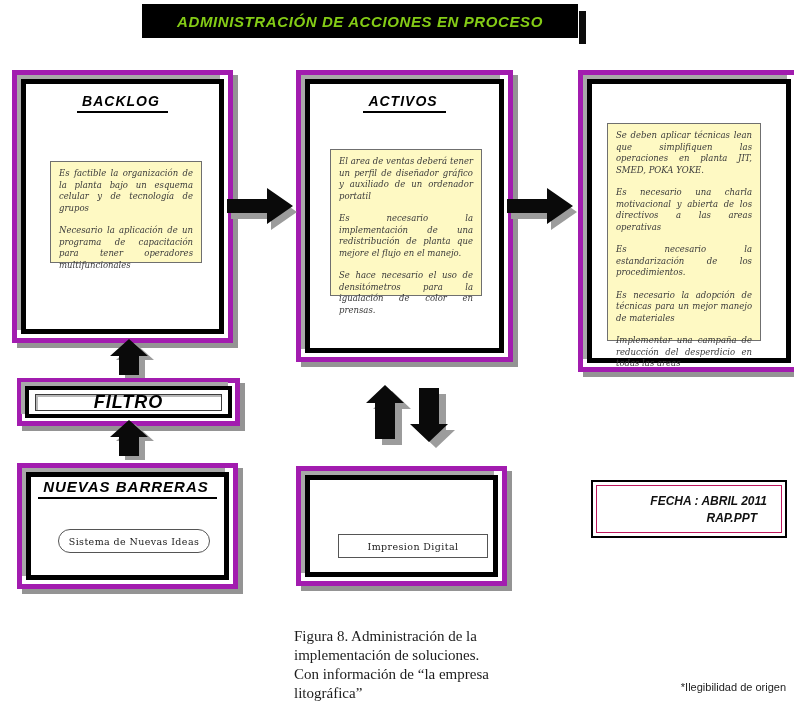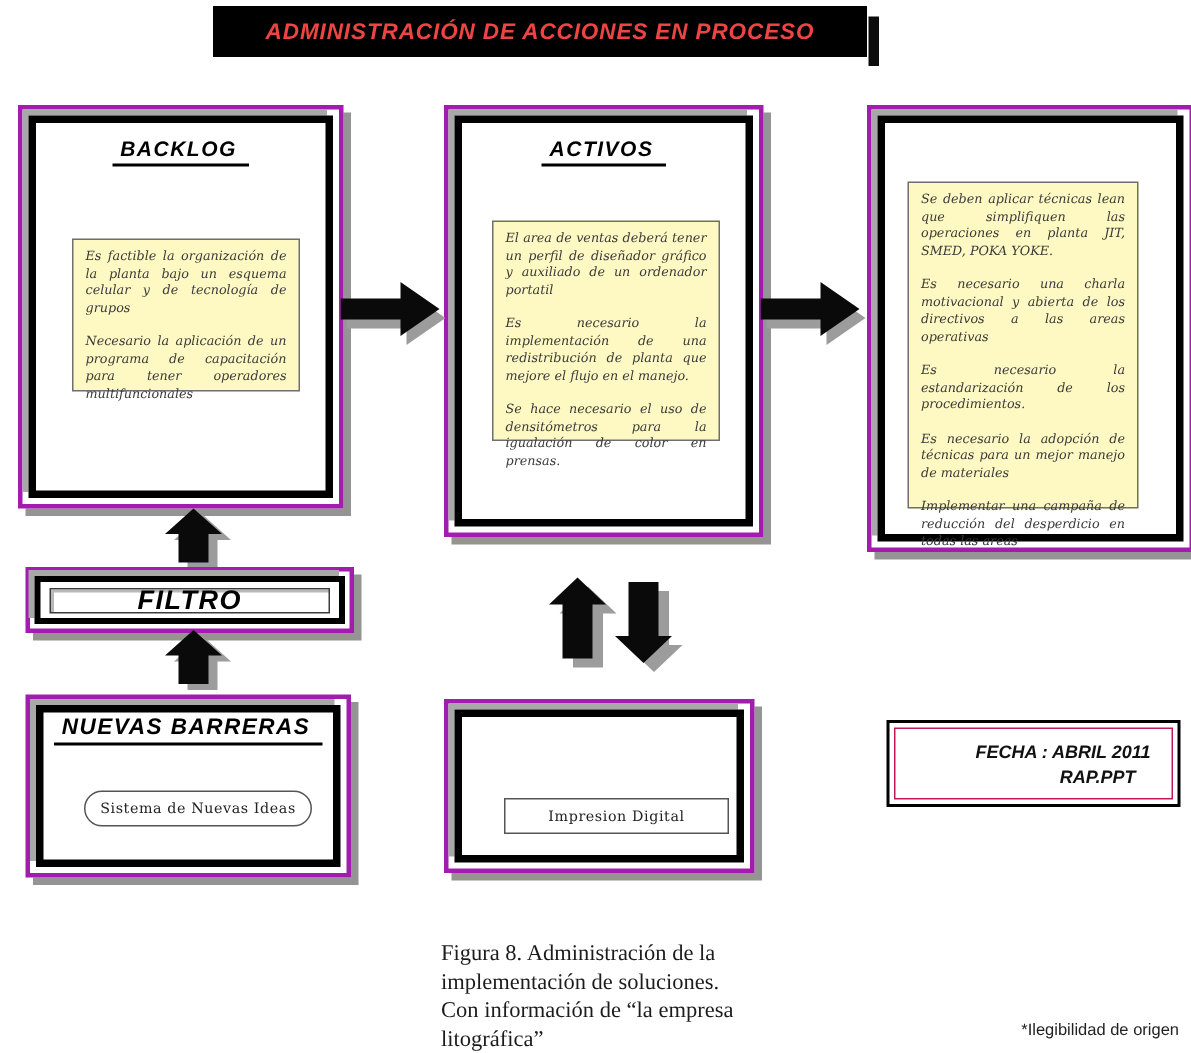--- a/index.html
+++ b/index.html
@@ -4,29 +4,29 @@
 <style>
   html,body { margin:0; padding:0; background:#ffffff; }
   #stage {
     position:relative; width:794px; height:702px; background:#ffffff;
     font-family:"Liberation Sans", sans-serif; overflow:hidden;
   }
 
   
   .banner {
     position:absolute; left:142px; top:4px; width:436px; height:34px;
-    background:#000; color:#ef4444; display:flex; align-items:center; justify-content:center;
+    background:#000; color:#84cc16; display:flex; align-items:center; justify-content:center;
     font-weight:bold; font-style:italic; font-size:15px; letter-spacing:.6px;
   }
   .banner::after {
     content:""; position:absolute; right:-8px; top:7px; width:7px; height:33px; background:#0c0c0c;
   }
 
   
-  .panel { position:absolute; background:#fff; border:3px solid #a21caf; box-shadow:5px 5px 0 #949494; }
+  .panel { position:absolute; background:#fff; border:5px solid #a21caf; box-shadow:5px 5px 0 #949494; }
   .frame { position:absolute; inset:4px; border:5px solid #000; box-shadow:-4px -4px 0 #a8a8a8; background:#fff; }
   .panel-sm .frame { inset:3px; border-width:4px; }
 
   .bxh {
     position:absolute; left:0; width:100%; text-align:center;
     font-weight:bold; font-style:italic; font-size:14px; letter-spacing:1px; color:#000;
   }
   .bxh span { border-bottom:2px solid #000; padding:0 8px 2px 5px; }
 
   .note {

